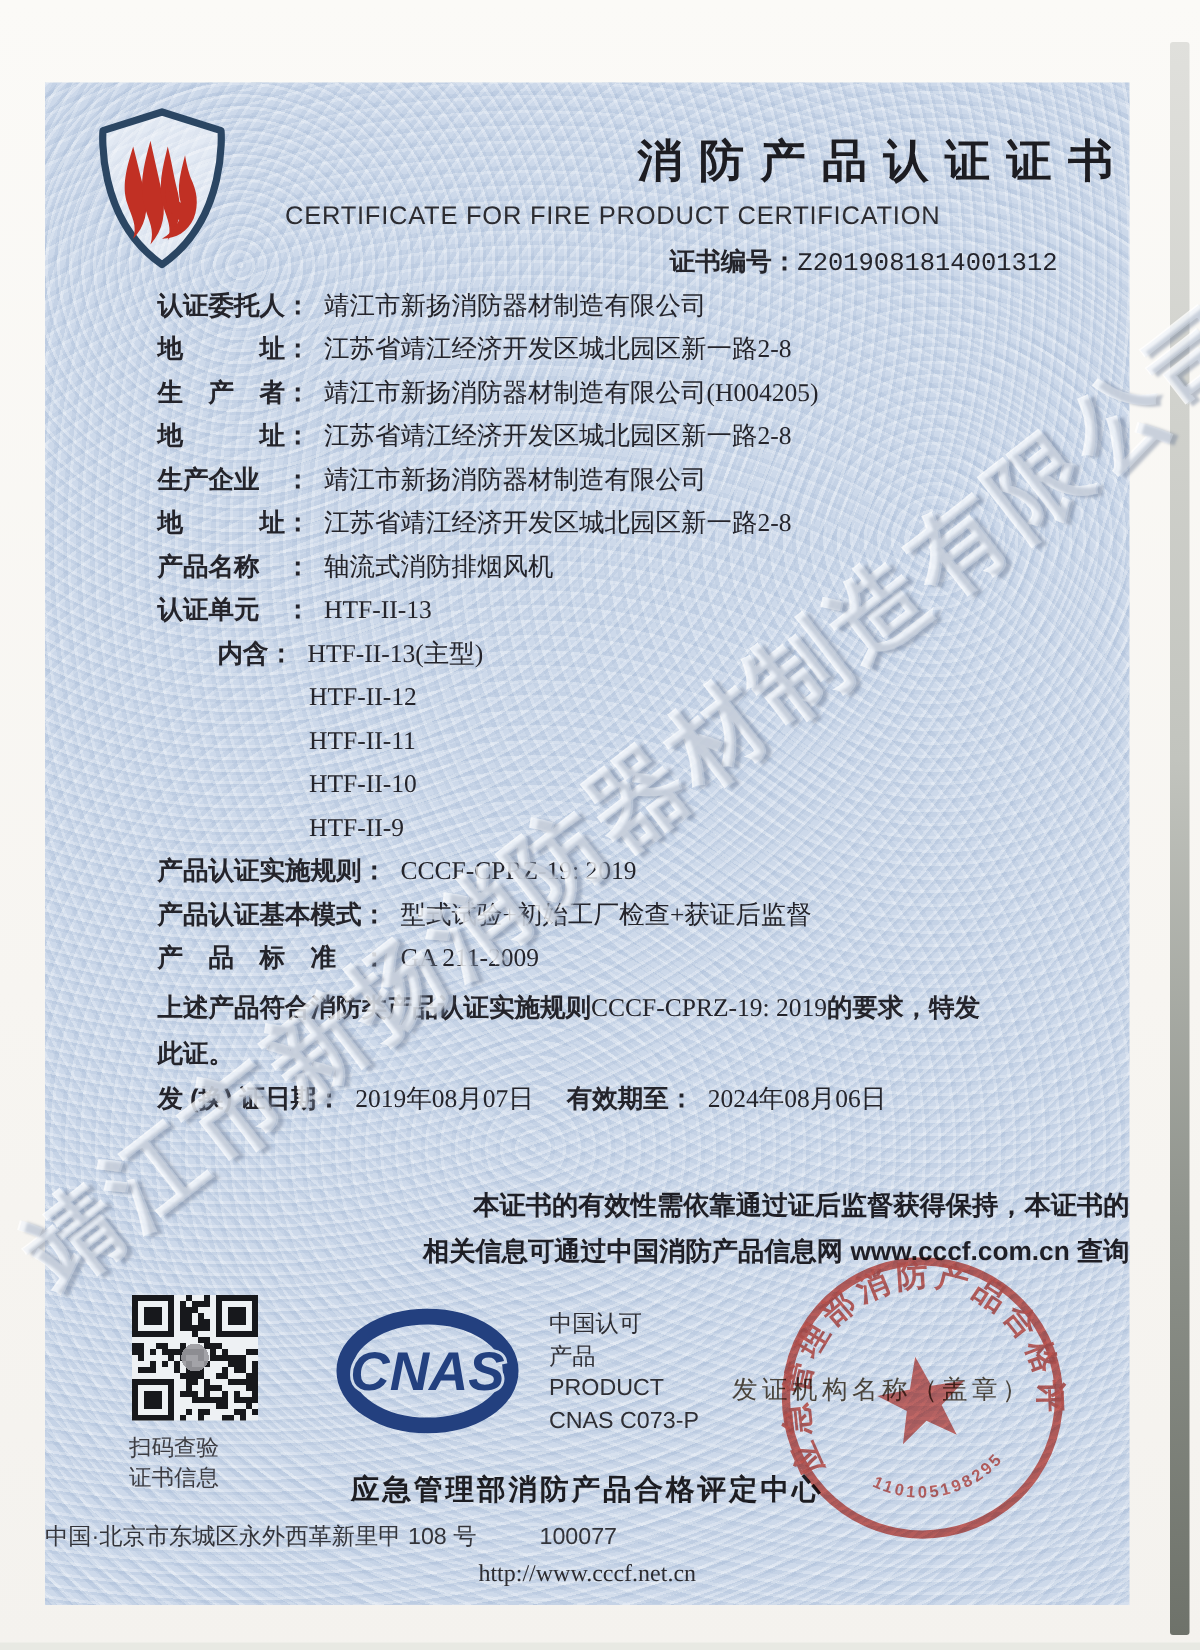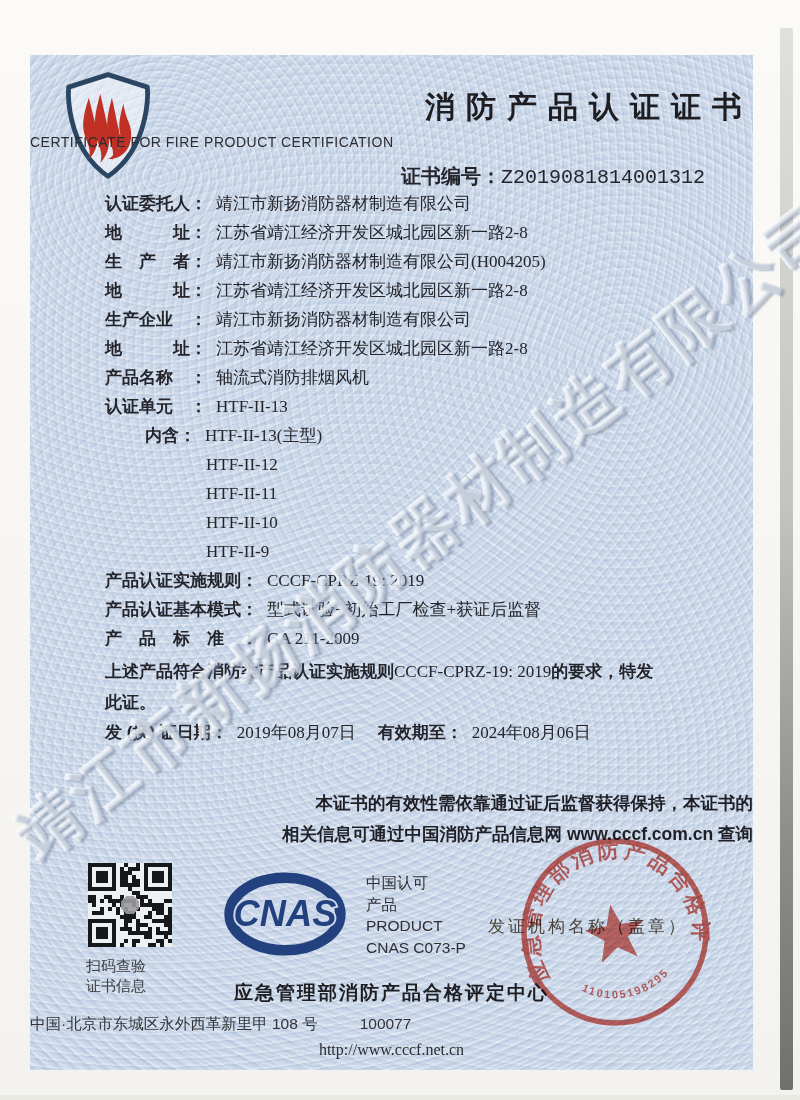--- a/index.html
+++ b/index.html
@@ -14,23 +14,23 @@
     background-image:
       repeating-radial-gradient(circle at 18% 12%, rgba(255,255,255,.22) 0 2px, rgba(140,165,200,.14) 2px 4px, transparent 4px 8px),
       repeating-radial-gradient(circle at 82% 30%, rgba(255,255,255,.18) 0 2px, rgba(140,165,200,.12) 2px 5px, transparent 5px 9px),
       repeating-radial-gradient(circle at 45% 70%, rgba(255,255,255,.18) 0 2px, rgba(140,165,200,.12) 2px 5px, transparent 5px 10px);
     color:#24242b;}
 
   .logo{position:absolute;left:30px;top:15px;width:96px;height:112px;}
 
   .title{position:absolute;left:0;top:32px;width:100%;text-align:right;
     font-size:30px;font-weight:700;letter-spacing:11px;color:#1d1d22;text-indent:11px;}
-  .subtitle{position:absolute;left:0;top:79px;width:100%;text-align:left;
-    font-size:14px;color:#2c2c31;letter-spacing:.5px;}
-  .certno{position:absolute;right:48px;top:108px;font-size:20px;margin-left:44px;}
+  .subtitle{position:absolute;left:0;top:79px;width:100%;text-align:center;
+    font-size:17px;color:#2c2c31;letter-spacing:.5px;padding-left:17px;}
+  .certno{position:absolute;right:48px;top:108px;font-size:17px;margin-left:44px;}
   .certno .lbl{font-weight:700;}
   .mono{font-family:"Liberation Mono",monospace;}
   .val{font-family:"Liberation Serif",serif;}
 
   .fields{position:absolute;left:75px;top:134px;width:610px;font-size:17px;line-height:29px;}
   .row .lbl{font-weight:700;margin-right:9px;}
   .row-inner{padding-left:40px;}
   .row-model{padding-left:101px;}
   .statement{margin-top:3px;line-height:31px;}
   .statement .cn{font-weight:700;}

